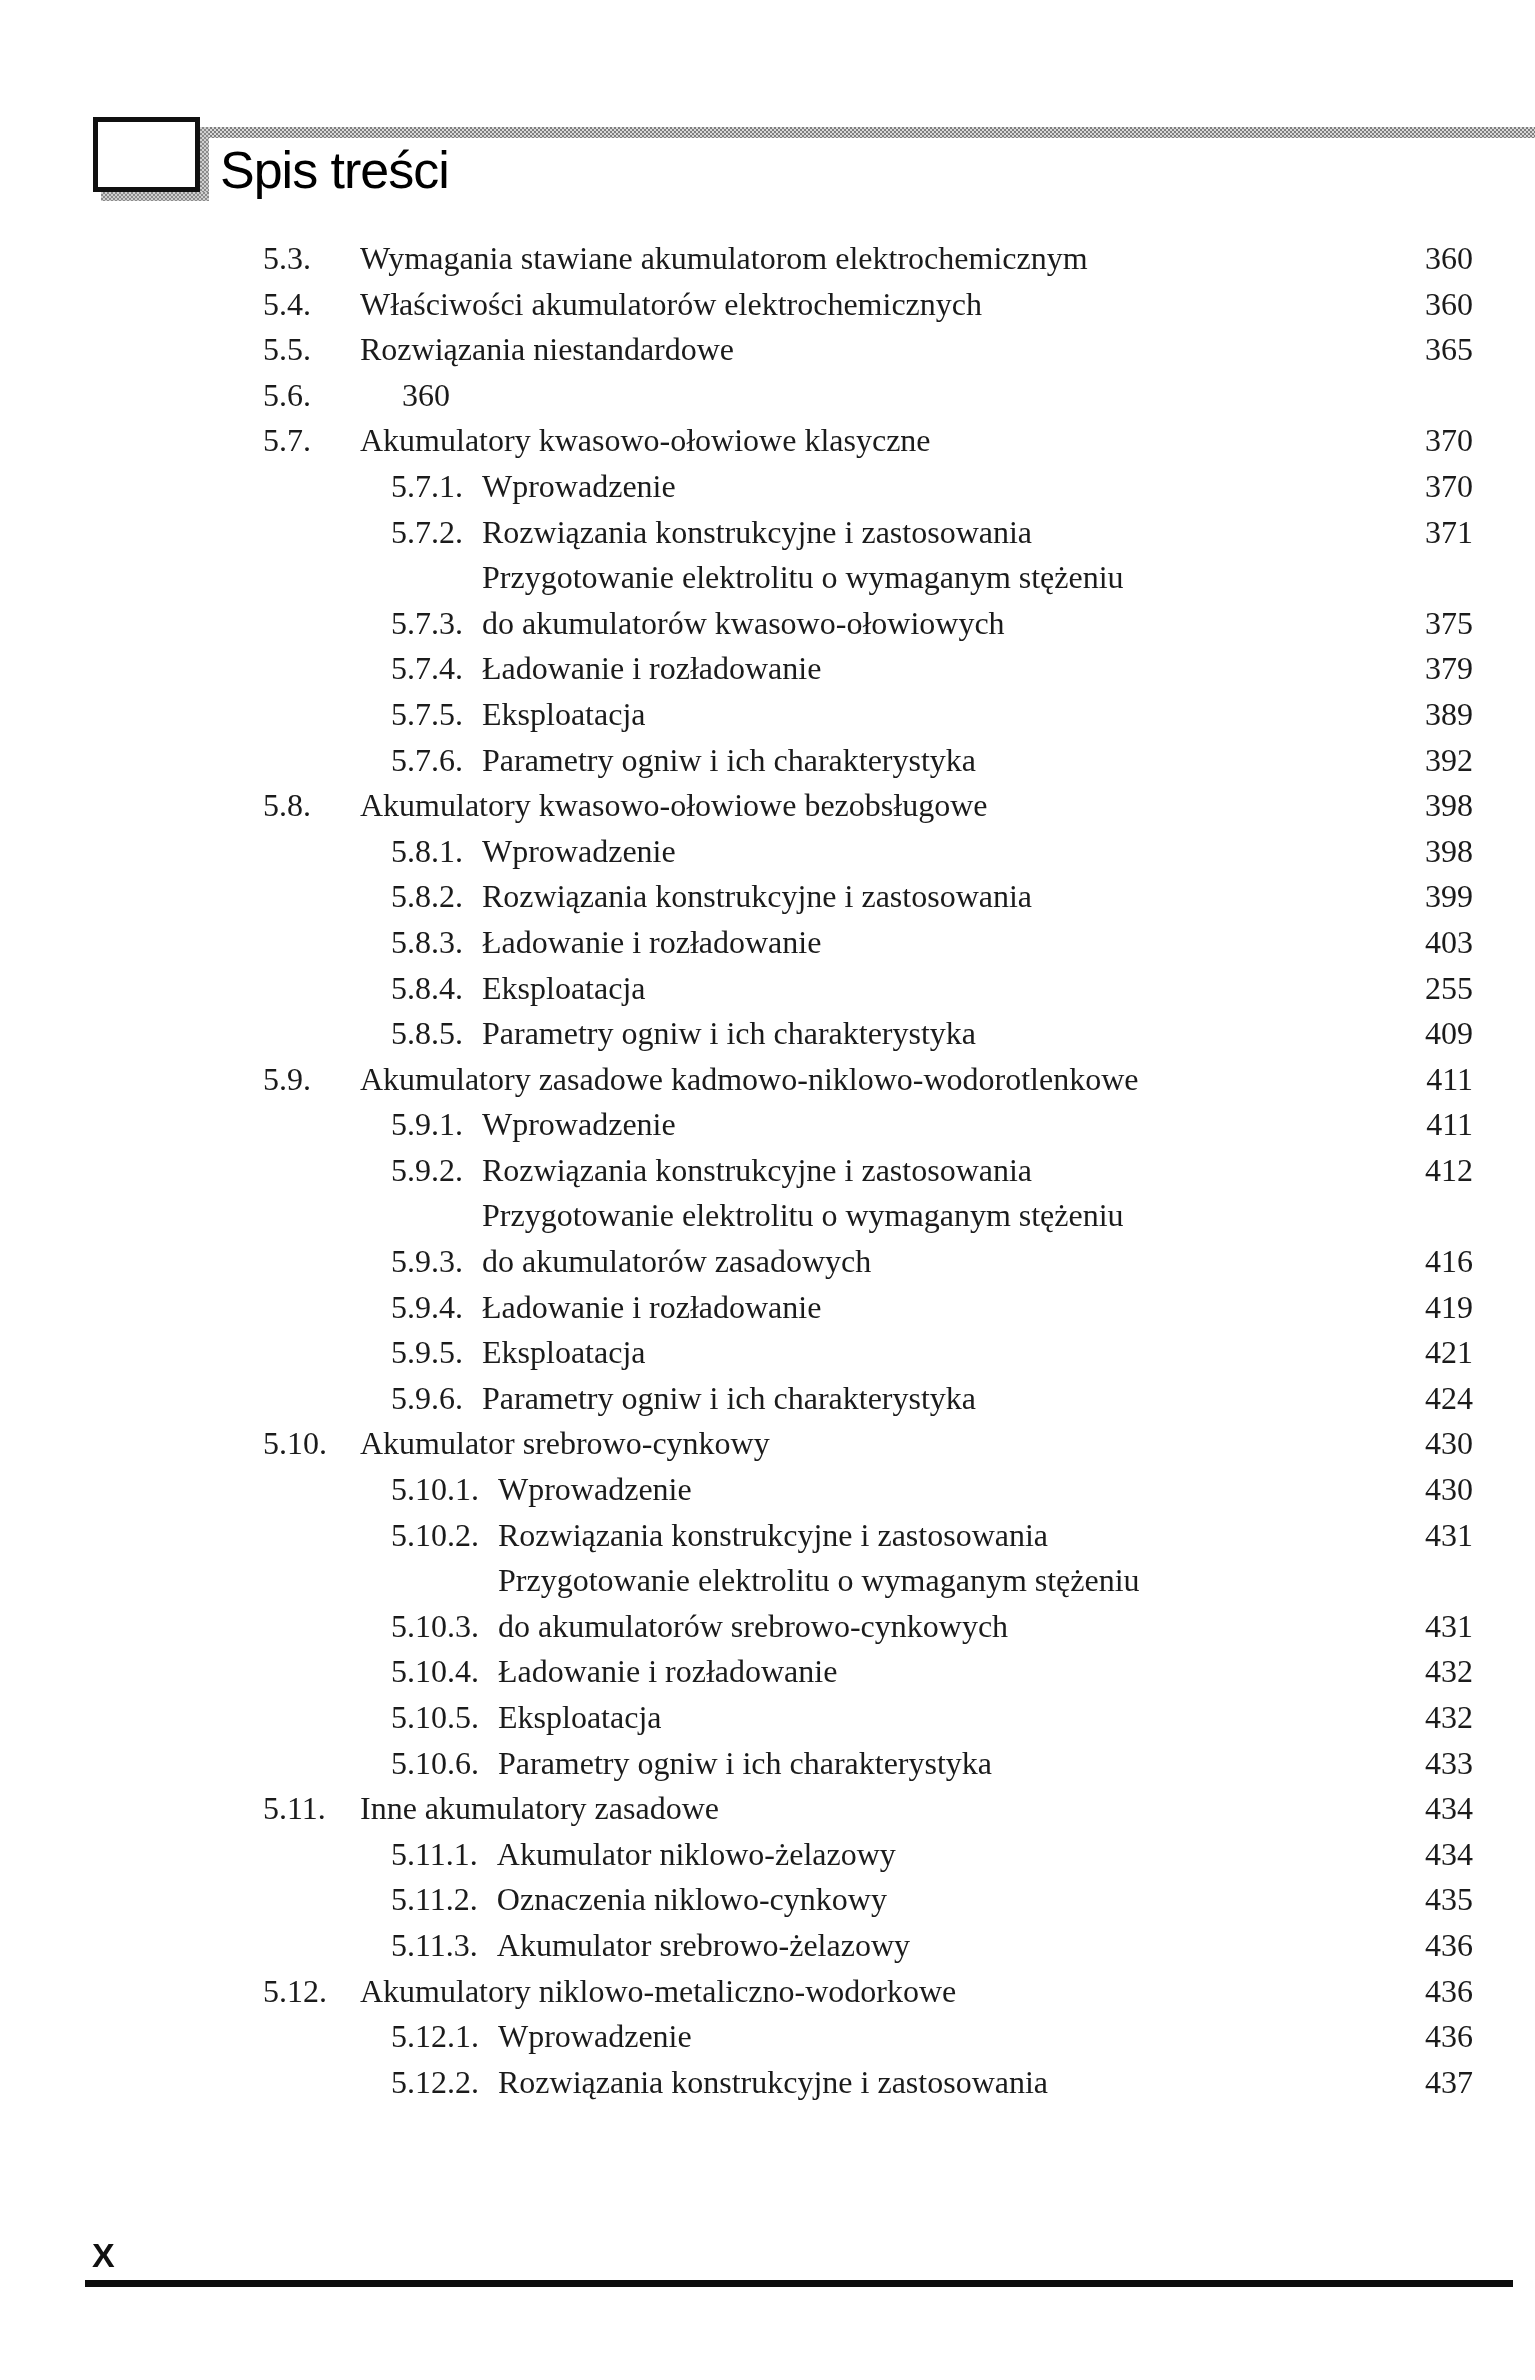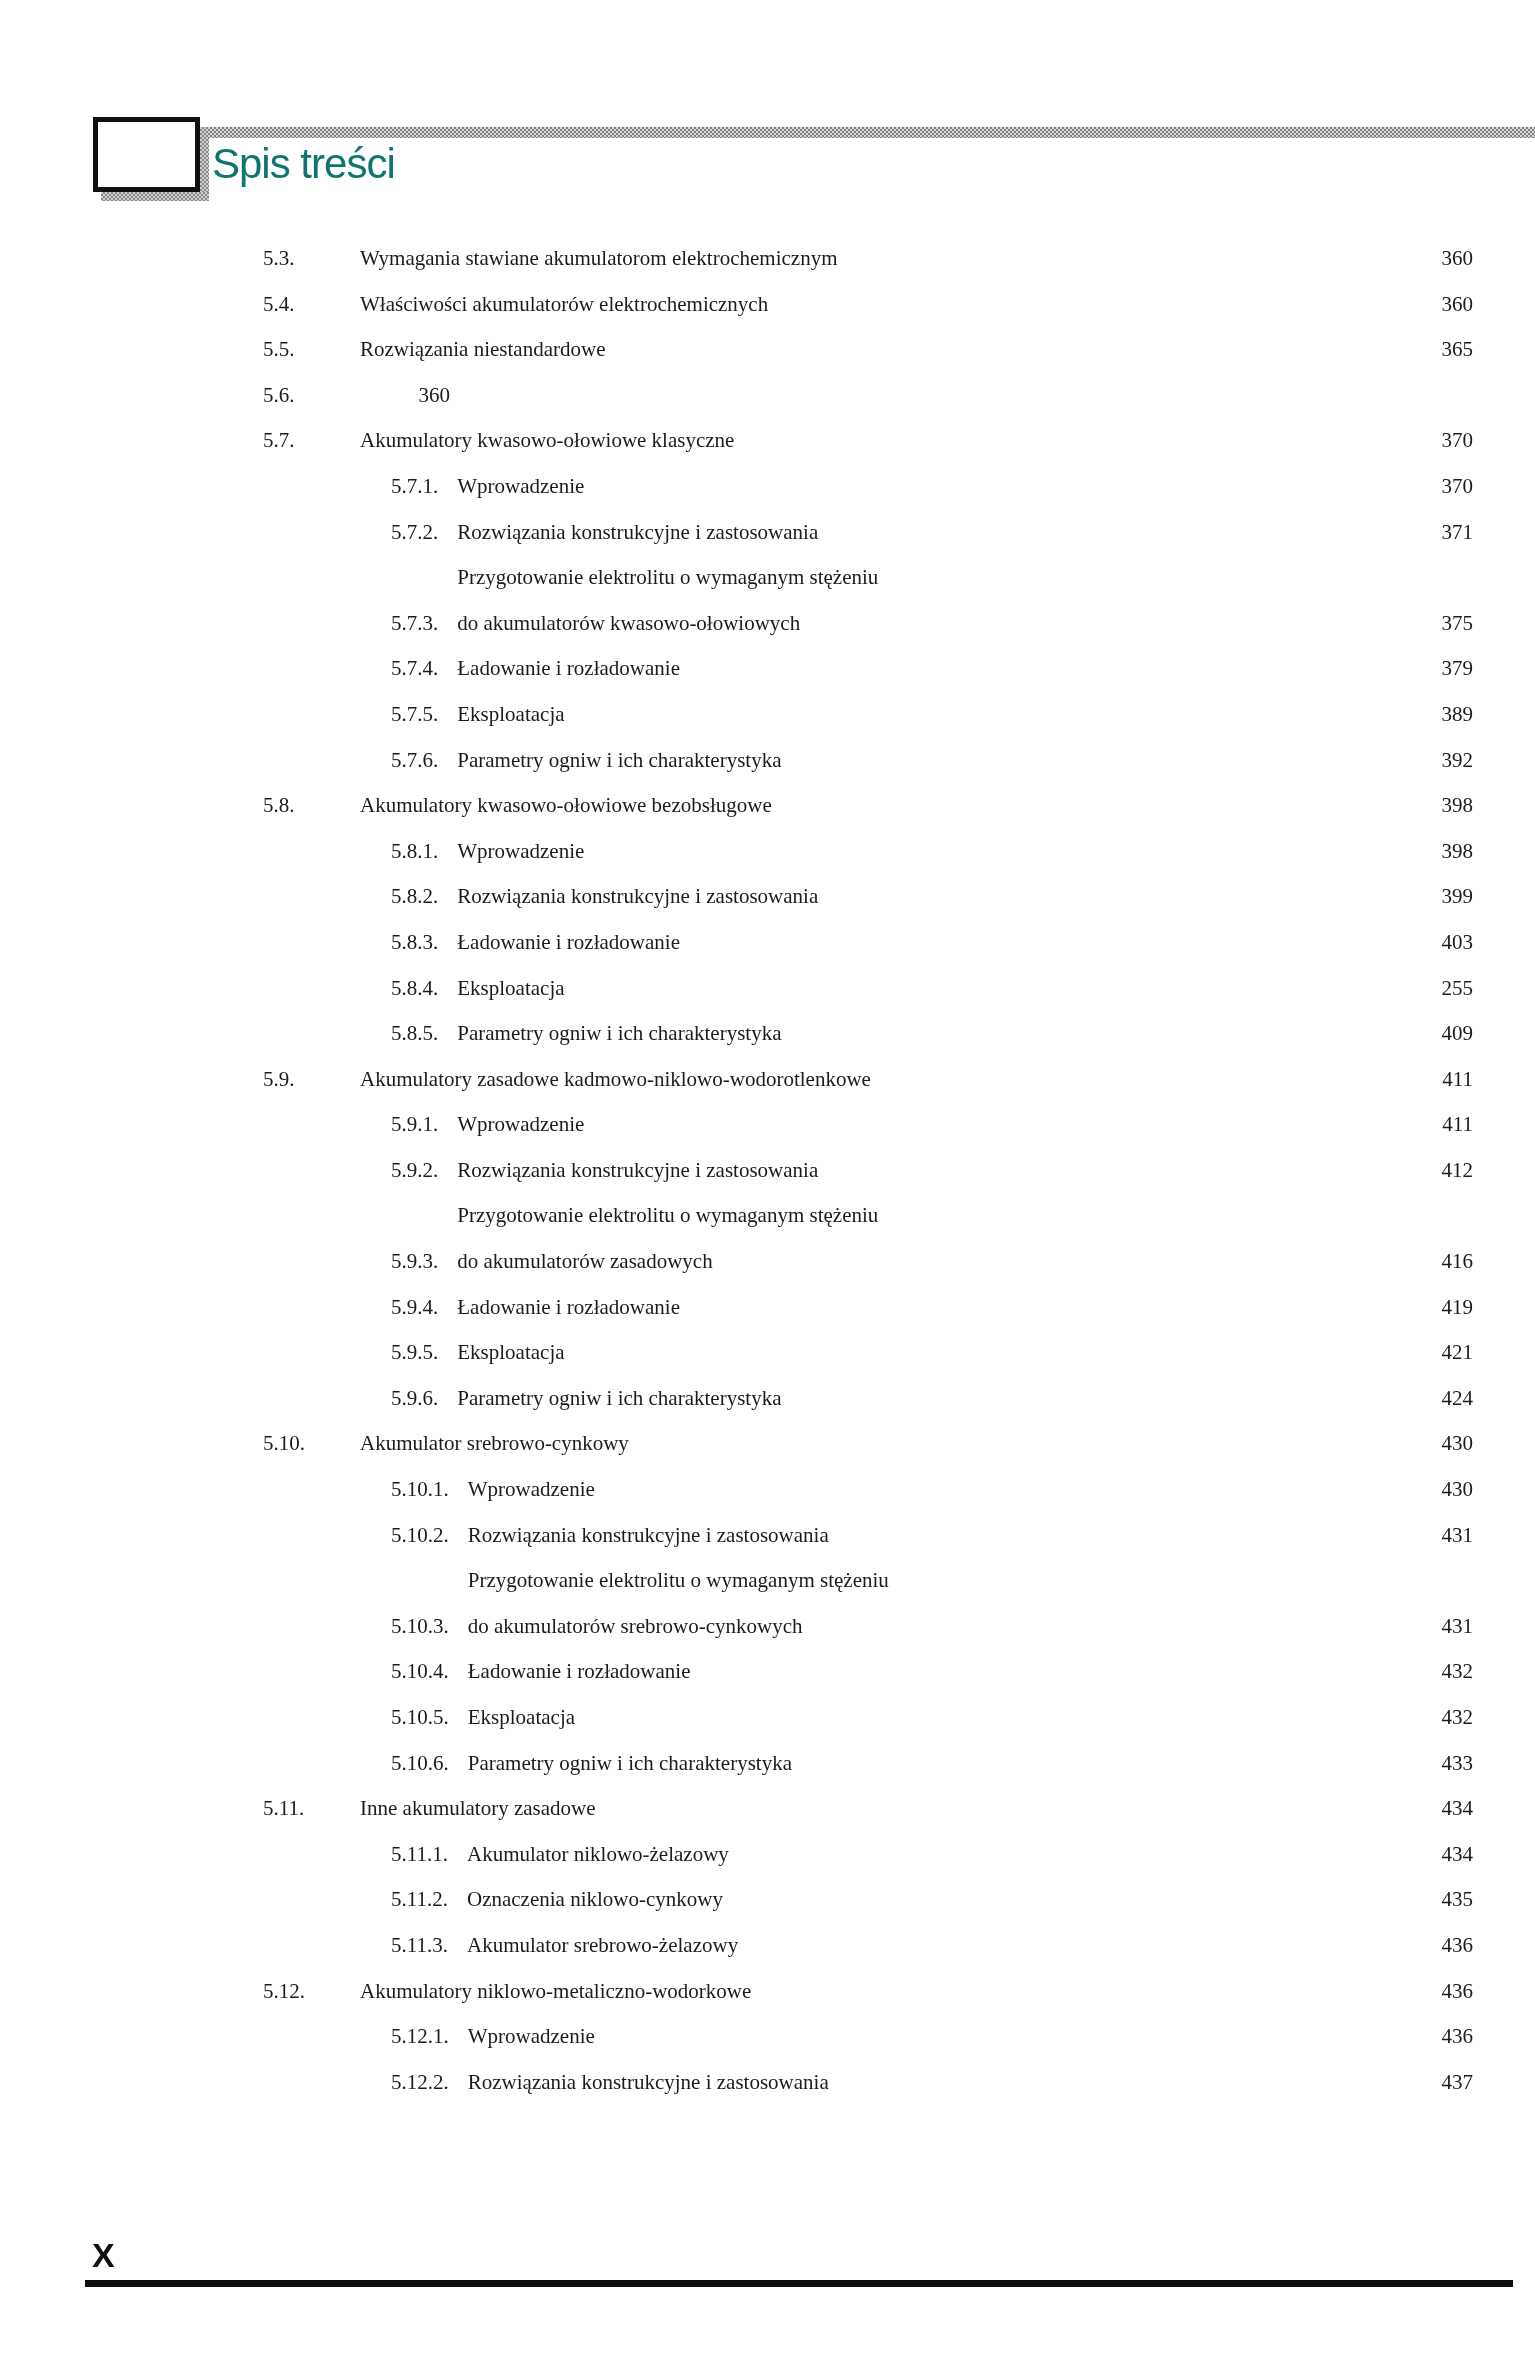--- a/index.html
+++ b/index.html
@@ -36,34 +36,34 @@
   }
   .hdr-box-shadow-bottom {
     position: absolute;
     left: 101px; top: 192px;
     width: 108px; height: 9px;
     background: repeating-conic-gradient(#8a8a8a 0% 25%, #cfcfcf 0% 50%);
     background-size: 4px 4px;
   }
   .hdr-title {
     position: absolute;
-    left: 212px; top: 140px;
+    left: 220px; top: 140px;
     font-family: "Liberation Sans", sans-serif;
-    font-size: 42px;
+    font-size: 52px;
     letter-spacing: -1px;
-    color: #0f766e;
+    color: #000000;
     white-space: nowrap;
   }
 
   
   .toc {
     position: absolute;
     left: 0; top: 236px;
     width: 1473px;
-    font-size: 21px;
+    font-size: 32px;
     line-height: 45.6px;
     font-family: Liberation Serif, serif;
   }
   .row { display: flex; align-items: flex-end; }
   .row .num { white-space: nowrap; }
   .level-1 { padding-left: 263px; }
   .level-1 .num { width: 97px; flex: 0 0 auto; }
   .level-2 { padding-left: 355px; }
   .level-2 .num { margin-right: 19px; flex: 0 0 auto; margin-left: 36px; }
   .title { flex: 1 1 auto; min-width: 0; }

